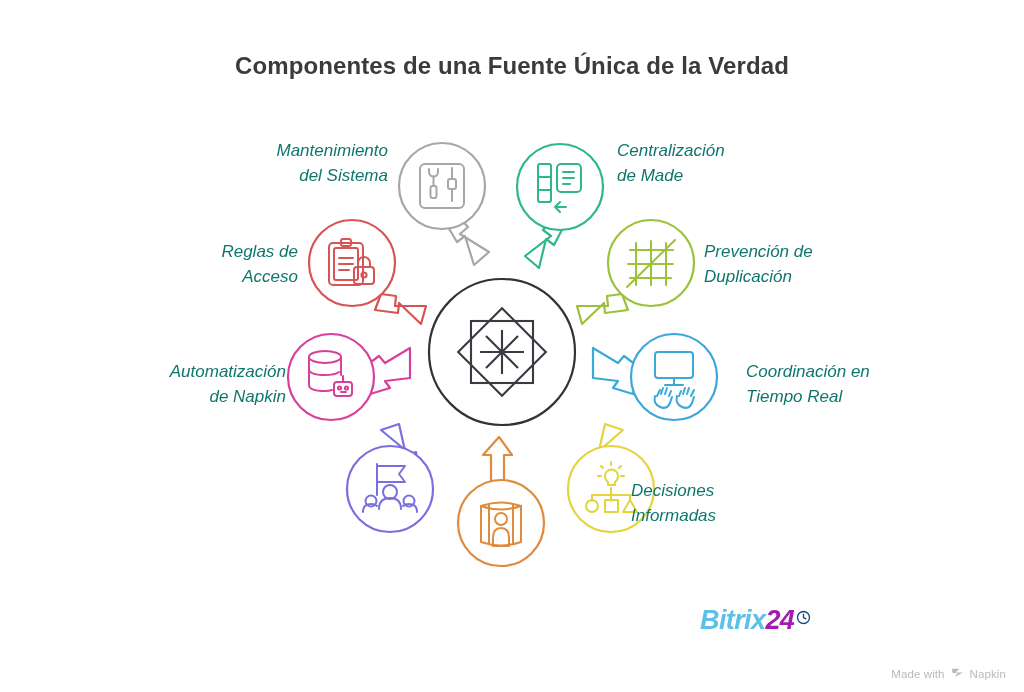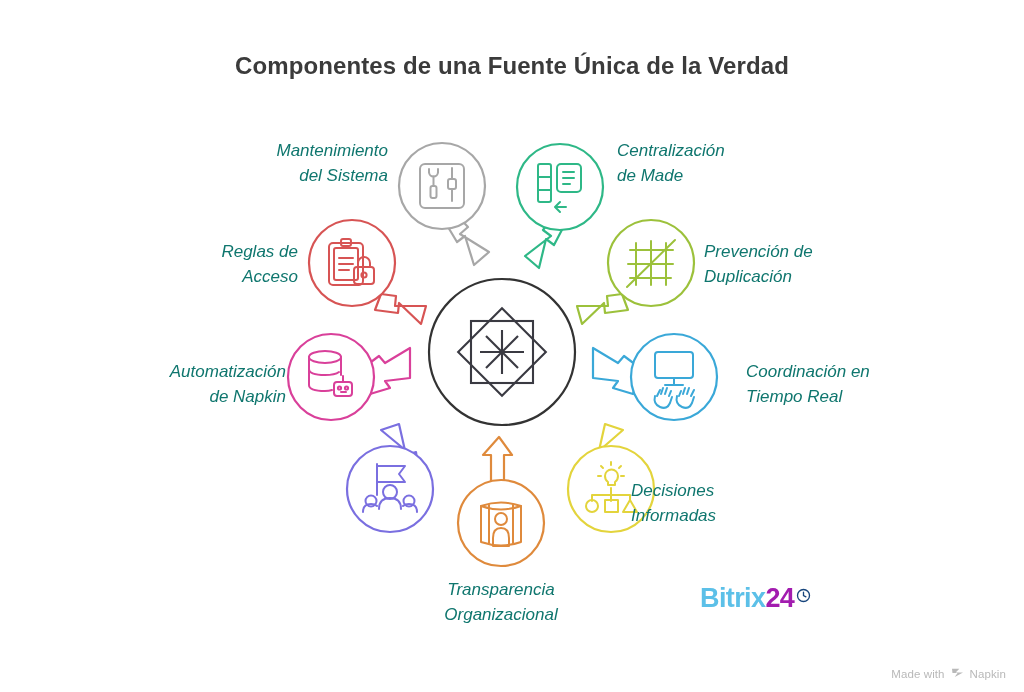--- a/index.html
+++ b/index.html
@@ -63,26 +63,27 @@
   #lab-decisiones      { left: 631px;  top: 478px; width: 250px; }
   #lab-transparencia   { left: 376px;  top: 577px; width: 250px; text-align: center; }
   #lab-beneficios      { right: 679px; top: 477px; width: 260px; }
   #lab-automatizacion  { right: 738px; top: 359px; width: 250px; }
   #lab-reglas          { right: 726px; top: 239px; width: 220px; }
 
   
   #bitrix-logo {
     position: absolute;
     left: 700px;
-    top: 583px;
+    top: 605px;
     font-size: 27px;
     font-weight: bold;
     letter-spacing: -.6px;
     display: flex;
     align-items: center;
+    font-style: italic;
   }
   #bitrix-logo .b-light { color: #5cc0e8; }
   #bitrix-logo .b-dark  { color: #a21caf; }
   #bitrix-logo .b-clock {
     display: inline-block;
     margin-left: 2px;
     margin-top: -8px;
   }
 
   
@@ -261,22 +262,20 @@
 
   <div class="node-label lab-right" id="lab-prevencion">Prevención de
 Duplicación</div>
 
   <div class="node-label lab-right" id="lab-coordinacion">Coordinación en
 Tiempo Real</div>
 
   <div class="node-label lab-right" id="lab-decisiones">Decisiones
 Informadas</div>
 
-  <div class="node-label lab-center" id="lab-transparencia">Transparencia
-Organizacional</div>
 
 
   <div class="node-label lab-left" id="lab-automatizacion">Automatización
 de Napkin</div>
 
   <div class="node-label lab-left" id="lab-reglas">Reglas de
 Acceso</div>
 
   <div id="bitrix-logo">
     <span class="b-light">Bitrix</span>

